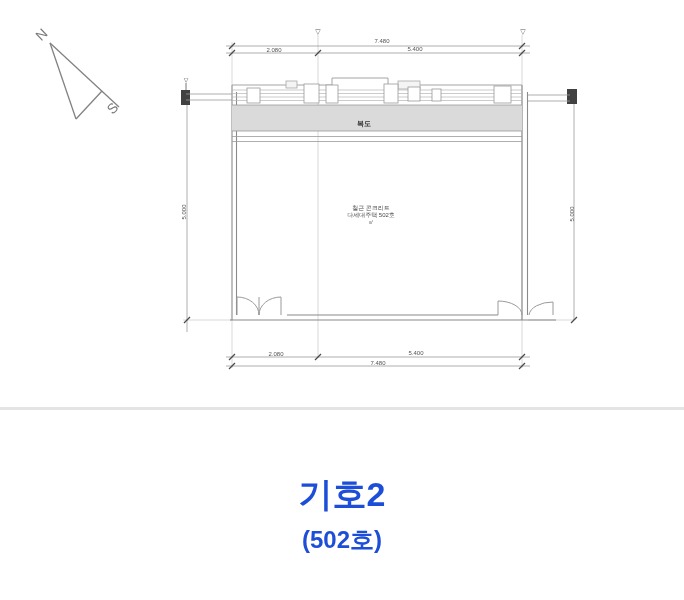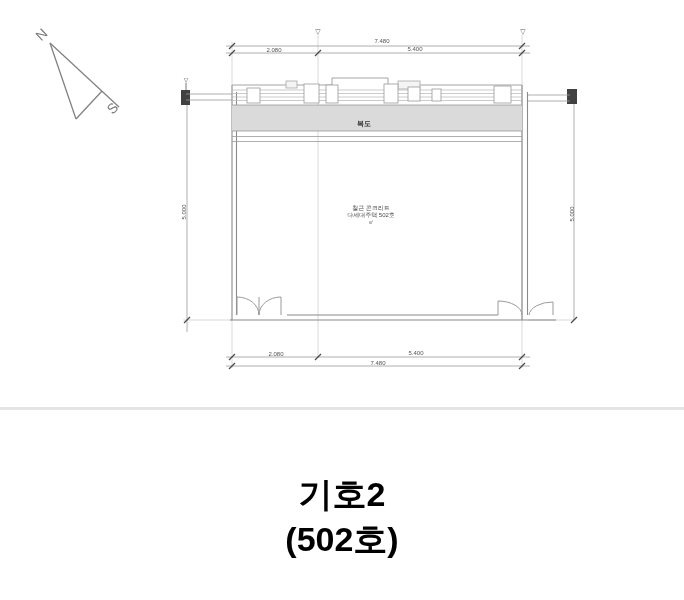--- a/index.html
+++ b/index.html
@@ -1,22 +1,22 @@
 <!DOCTYPE html>
 <html><head>
 <meta charset="utf-8">
 <style>
   html,body{margin:0;padding:0;background:#fff;}
   body{font-family:"Liberation Sans", sans-serif;}
   #page{position:relative;width:684px;height:600px;background:#ffffff;overflow:hidden;}
   #plan-svg{position:absolute;left:0;top:0;}
   .divider{position:absolute;left:0;top:407px;width:684px;height:3px;background:#e4e4e4;}
-  .caption{position:absolute;left:0;top:472px;width:684px;text-align:center;color:#000000;font-weight:700;}
+  .caption{position:absolute;left:0;top:472px;width:684px;text-align:center;color:#1d4ed8;font-weight:700;}
   .caption .line1{font-size:34px;line-height:45px;}
-  .caption .line2{font-size:34px;line-height:45px;}
+  .caption .line2{font-size:24px;line-height:45px;}
   svg text{font-family:"Liberation Sans", sans-serif;}
 </style>
 </head>
 <body>
 
 <div id="page">
 
   <svg id="plan-svg" width="684" height="408" viewBox="0 0 684 408">
 
     <g stroke="#828282" stroke-width="1.3" fill="none">

